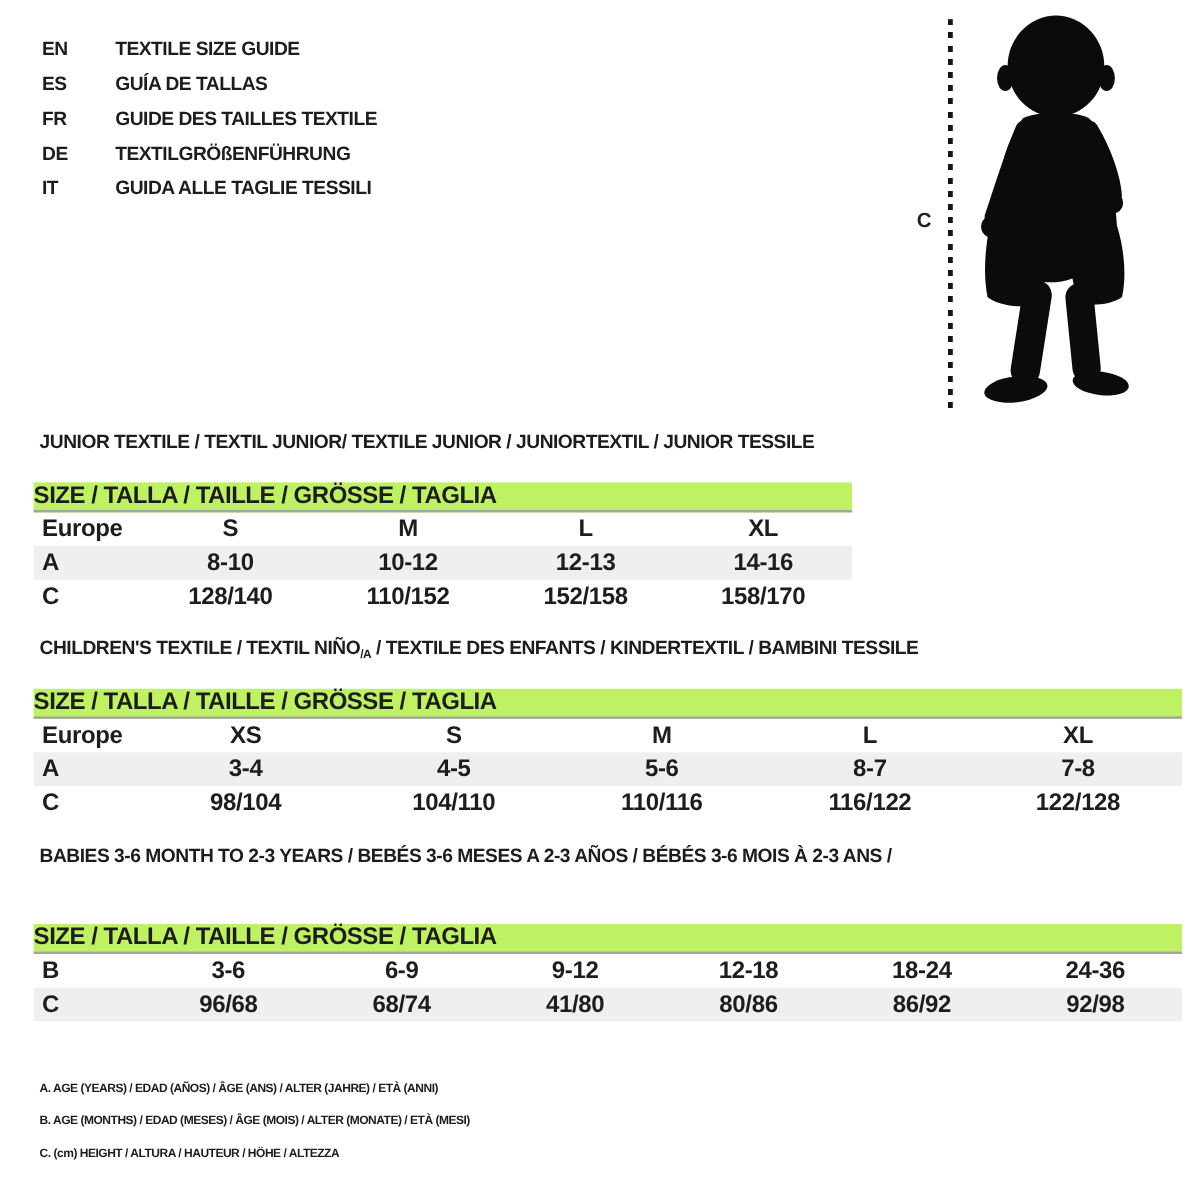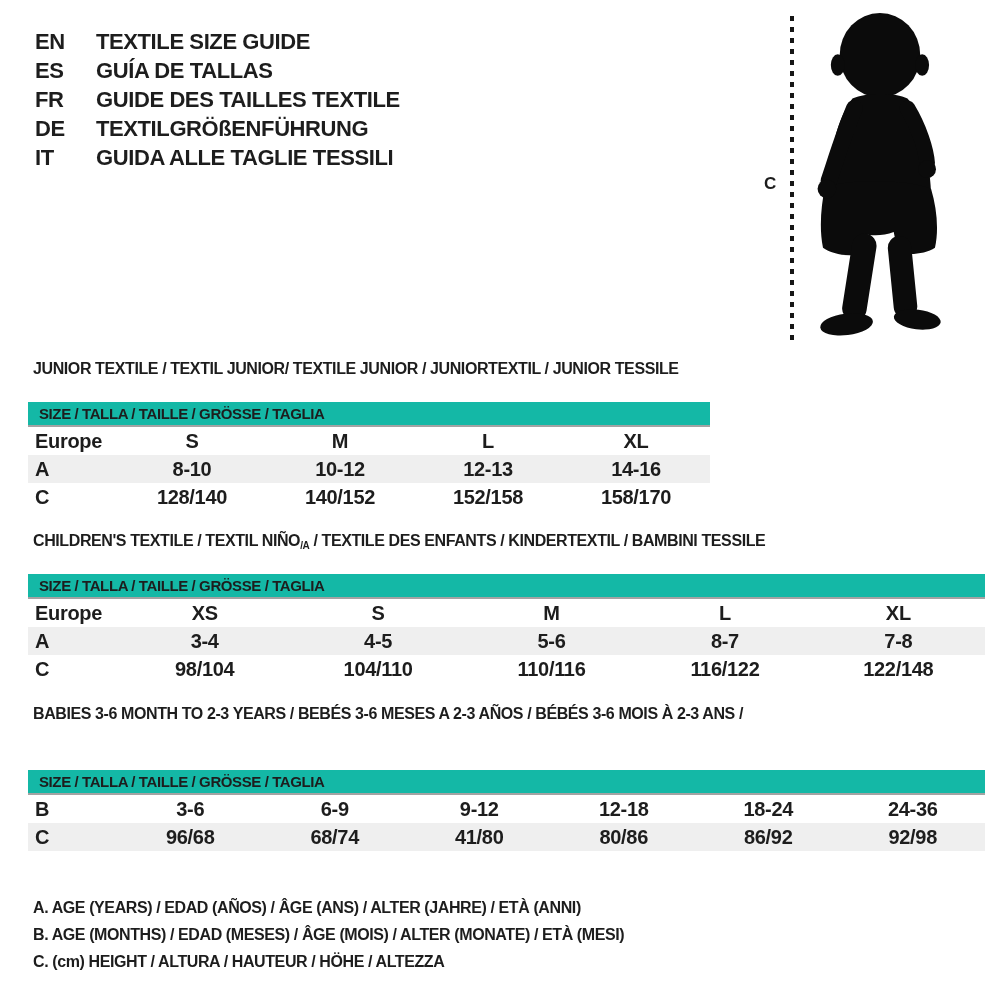--- a/index.html
+++ b/index.html
@@ -11,54 +11,54 @@
     color: #1d1d1d;
   }
   .canvas {
     position: relative;
     width: 1000px; height: 1000px;
     overflow: hidden;
     background: #ffffff;
   }
   
   .lang-block { position: absolute; left: 35px; top: 27px; }
-  .lang-row { display: flex; height: 29px; align-items: center; font-size: 22px; letter-spacing: -0.4px; }
+  .lang-row { display: flex; height: 29px; align-items: center; font-size: 16px; letter-spacing: -0.4px; }
   .lang-code { width: 61px; flex: 0 0 61px; }
   
   .dash-line {
     position: absolute; left: 790px; top: 16px;
     width: 4px; height: 328px;
     background: repeating-linear-gradient(to bottom, #161616 0 5px, transparent 5px 11px);
   }
   .c-label { position: absolute; left: 764px; top: 174px; font-size: 17px; }
   .baby-figure { position: absolute; left: 803px; top: 12px; width: 150px; height: 334px; }
   
   .section-title { position: absolute; left: 33px; font-size: 16px; letter-spacing: -0.4px; white-space: nowrap; }
   .title-sub { font-size: 10px; vertical-align: -3px; }
   .two-line { line-height: 27px; }
   
   .size-table { position: absolute; left: 28px; }
   .size-bar {
-    height: 23px; background: #14b8a6;
+    height: 23px; background: #bef264;
     border-bottom: 2px solid #a3a3a3;
     display: flex; align-items: center;
-    padding-left: 11px; font-size: 15px; letter-spacing: -0.4px;
+    padding-left: 0; font-size: 20px; letter-spacing: -0.4px;
   }
   .t-row { display: flex; height: 28px; align-items: center; font-size: 20px; letter-spacing: -0.3px; }
   .t-row.striped { background: #efefef; }
   .t-row .label { width: 83px; flex: 0 0 83px; padding-left: 7px; }
   .t-row .cell { flex: 1 1 0; text-align: center; }
   .w-junior { width: 682px; }
   .w-full { width: 957px; }
   .pos-junior { top: 402px; }
   .pos-children { top: 574px; }
   .pos-babies { top: 770px; }
   
   .footnotes { position: absolute; left: 33px; top: 894px; }
-  .footnote-line { height: 27px; line-height: 27px; font-size: 16px; letter-spacing: -0.4px; white-space: nowrap; }
+  .footnote-line { height: 27px; line-height: 27px; font-size: 10px; letter-spacing: -0.4px; white-space: nowrap; }
 </style>
 </head>
 <body>
 
 <div class="canvas">
 
   <div class="lang-block">
     <div class="lang-row">
       <span class="lang-code">EN</span>
       <span class="lang-title">TEXTILE SIZE GUIDE</span>
@@ -122,21 +122,21 @@
     <div class="t-row striped">
       <span class="label">A</span>
       <span class="cell">8-10</span>
       <span class="cell">10-12</span>
       <span class="cell">12-13</span>
       <span class="cell">14-16</span>
     </div>
     <div class="t-row">
       <span class="label">C</span>
       <span class="cell">128/140</span>
-      <span class="cell">140/152</span>
+      <span class="cell">110/152</span>
       <span class="cell">152/158</span>
       <span class="cell">158/170</span>
     </div>
   </div>
 
   <div class="section-title" style="top:532px"><span>CHILDREN'S TEXTILE / TEXTIL NIÑO</span><span class="title-sub">/A</span><span> / TEXTILE DES ENFANTS / KINDERTEXTIL / BAMBINI TESSILE</span></div>
   <div class="size-table w-full pos-children">
     <div class="size-bar">SIZE / TALLA / TAILLE / GRÖSSE / TAGLIA</div>
     <div class="t-row">
       <span class="label">Europe</span>
@@ -153,21 +153,21 @@
       <span class="cell">5-6</span>
       <span class="cell">8-7</span>
       <span class="cell">7-8</span>
     </div>
     <div class="t-row">
       <span class="label">C</span>
       <span class="cell">98/104</span>
       <span class="cell">104/110</span>
       <span class="cell">110/116</span>
       <span class="cell">116/122</span>
-      <span class="cell">122/148</span>
+      <span class="cell">122/128</span>
     </div>
   </div>
 
   <div class="section-title two-line" style="top:700px">
     <div>BABIES 3-6 MONTH TO 2-3 YEARS / BEBÉS 3-6 MESES A 2-3 AÑOS / BÉBÉS 3-6 MOIS À 2-3 ANS /</div>
   </div>
   <div class="size-table w-full pos-babies">
     <div class="size-bar">SIZE / TALLA / TAILLE / GRÖSSE / TAGLIA</div>
     <div class="t-row">
       <span class="label">B</span>

